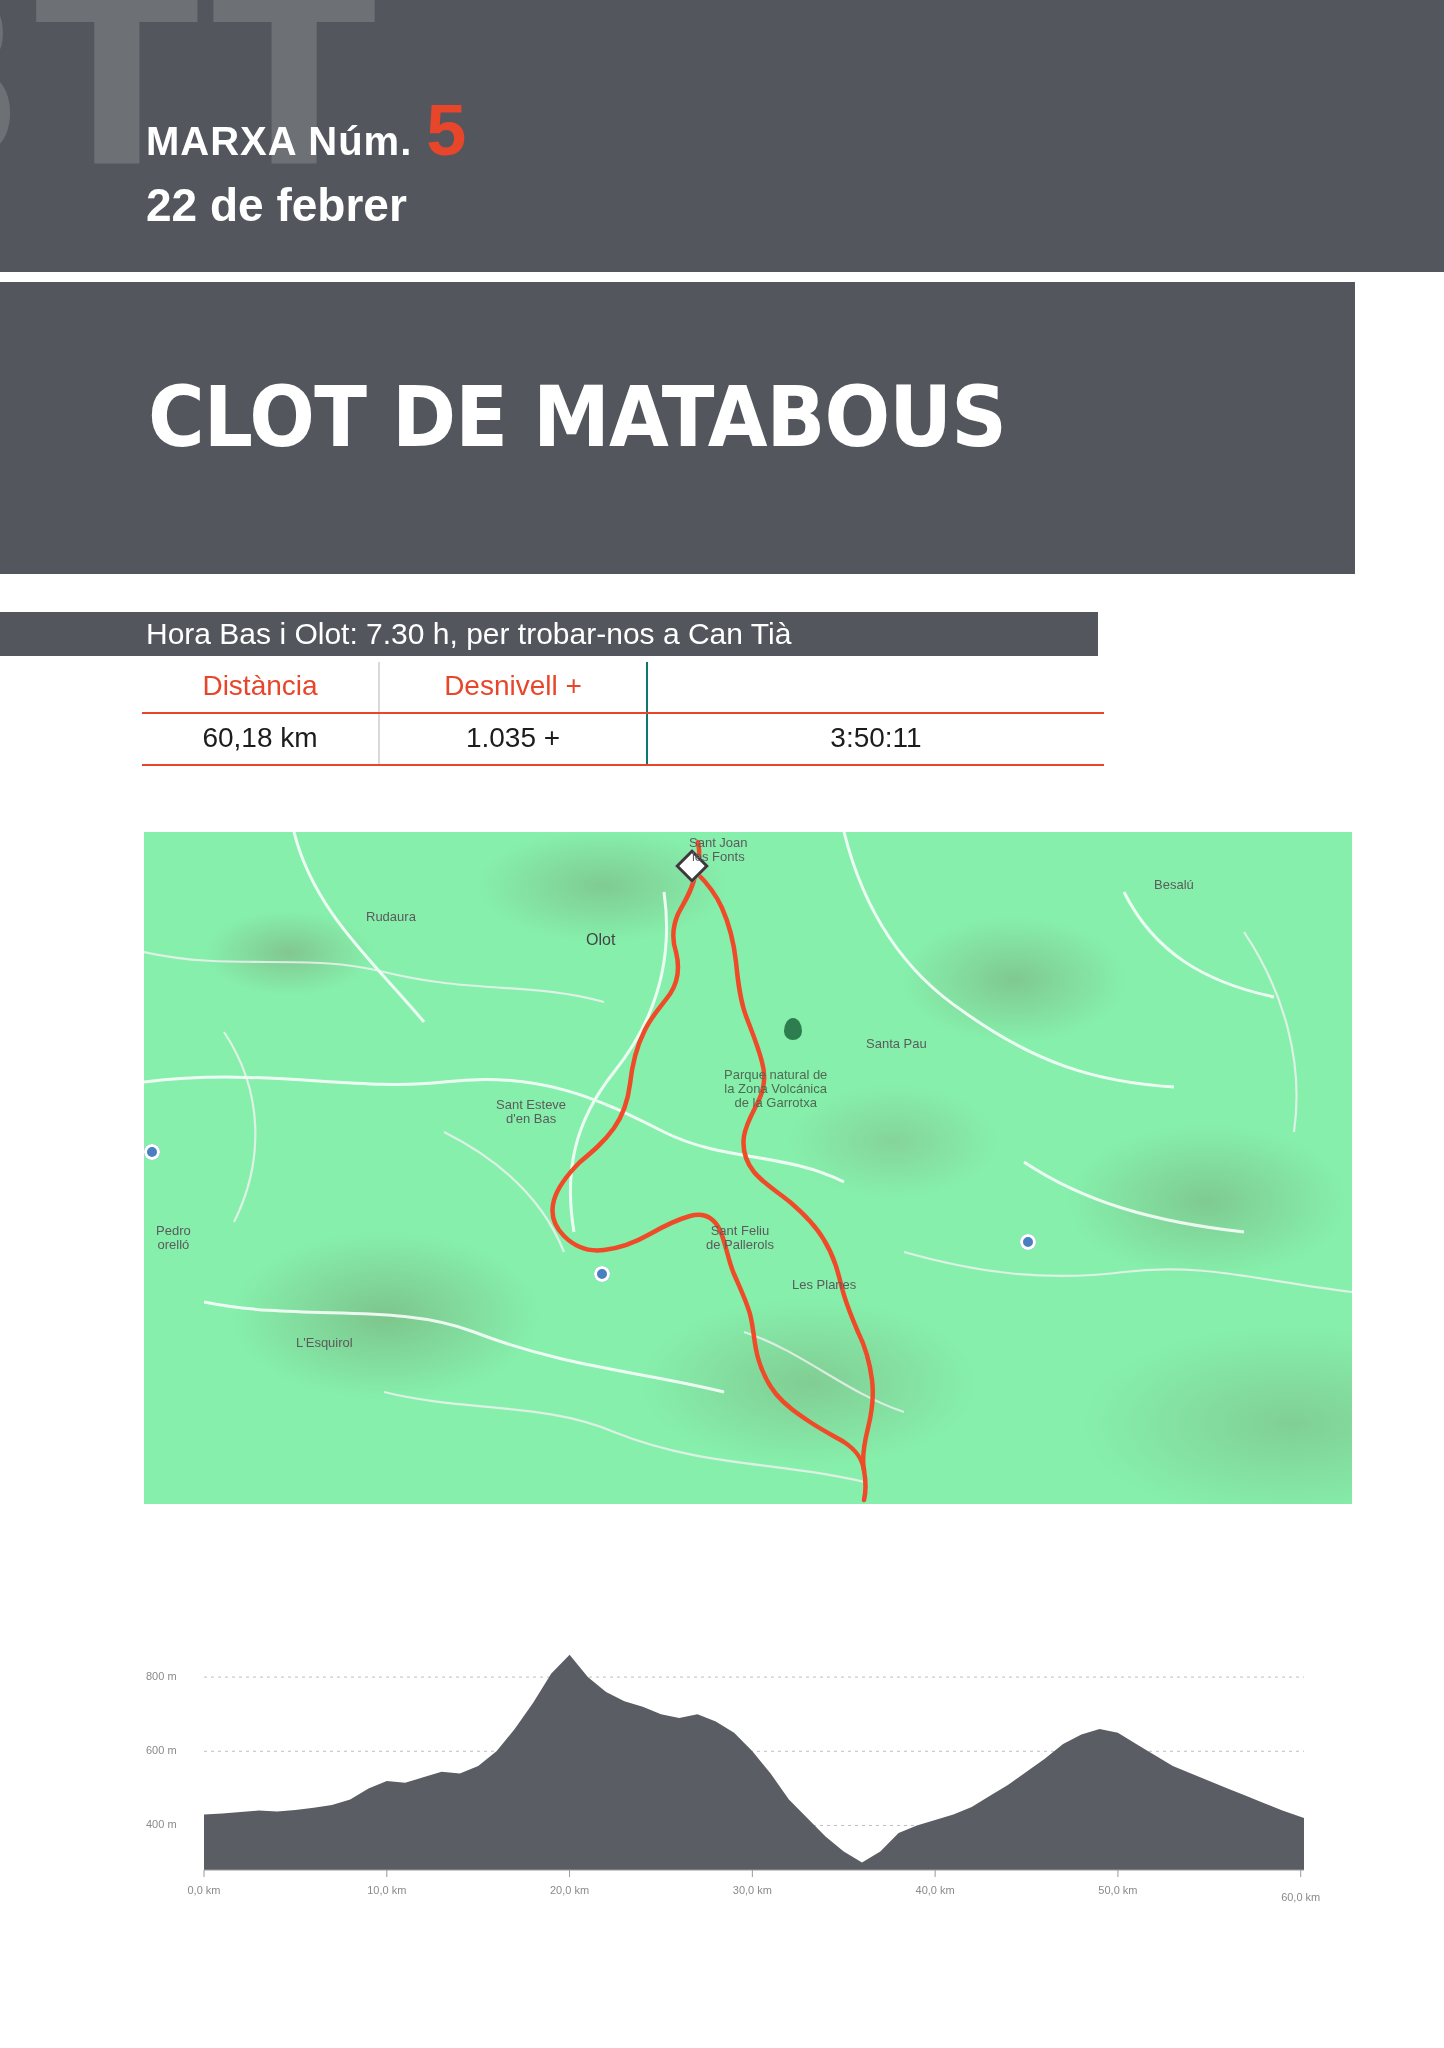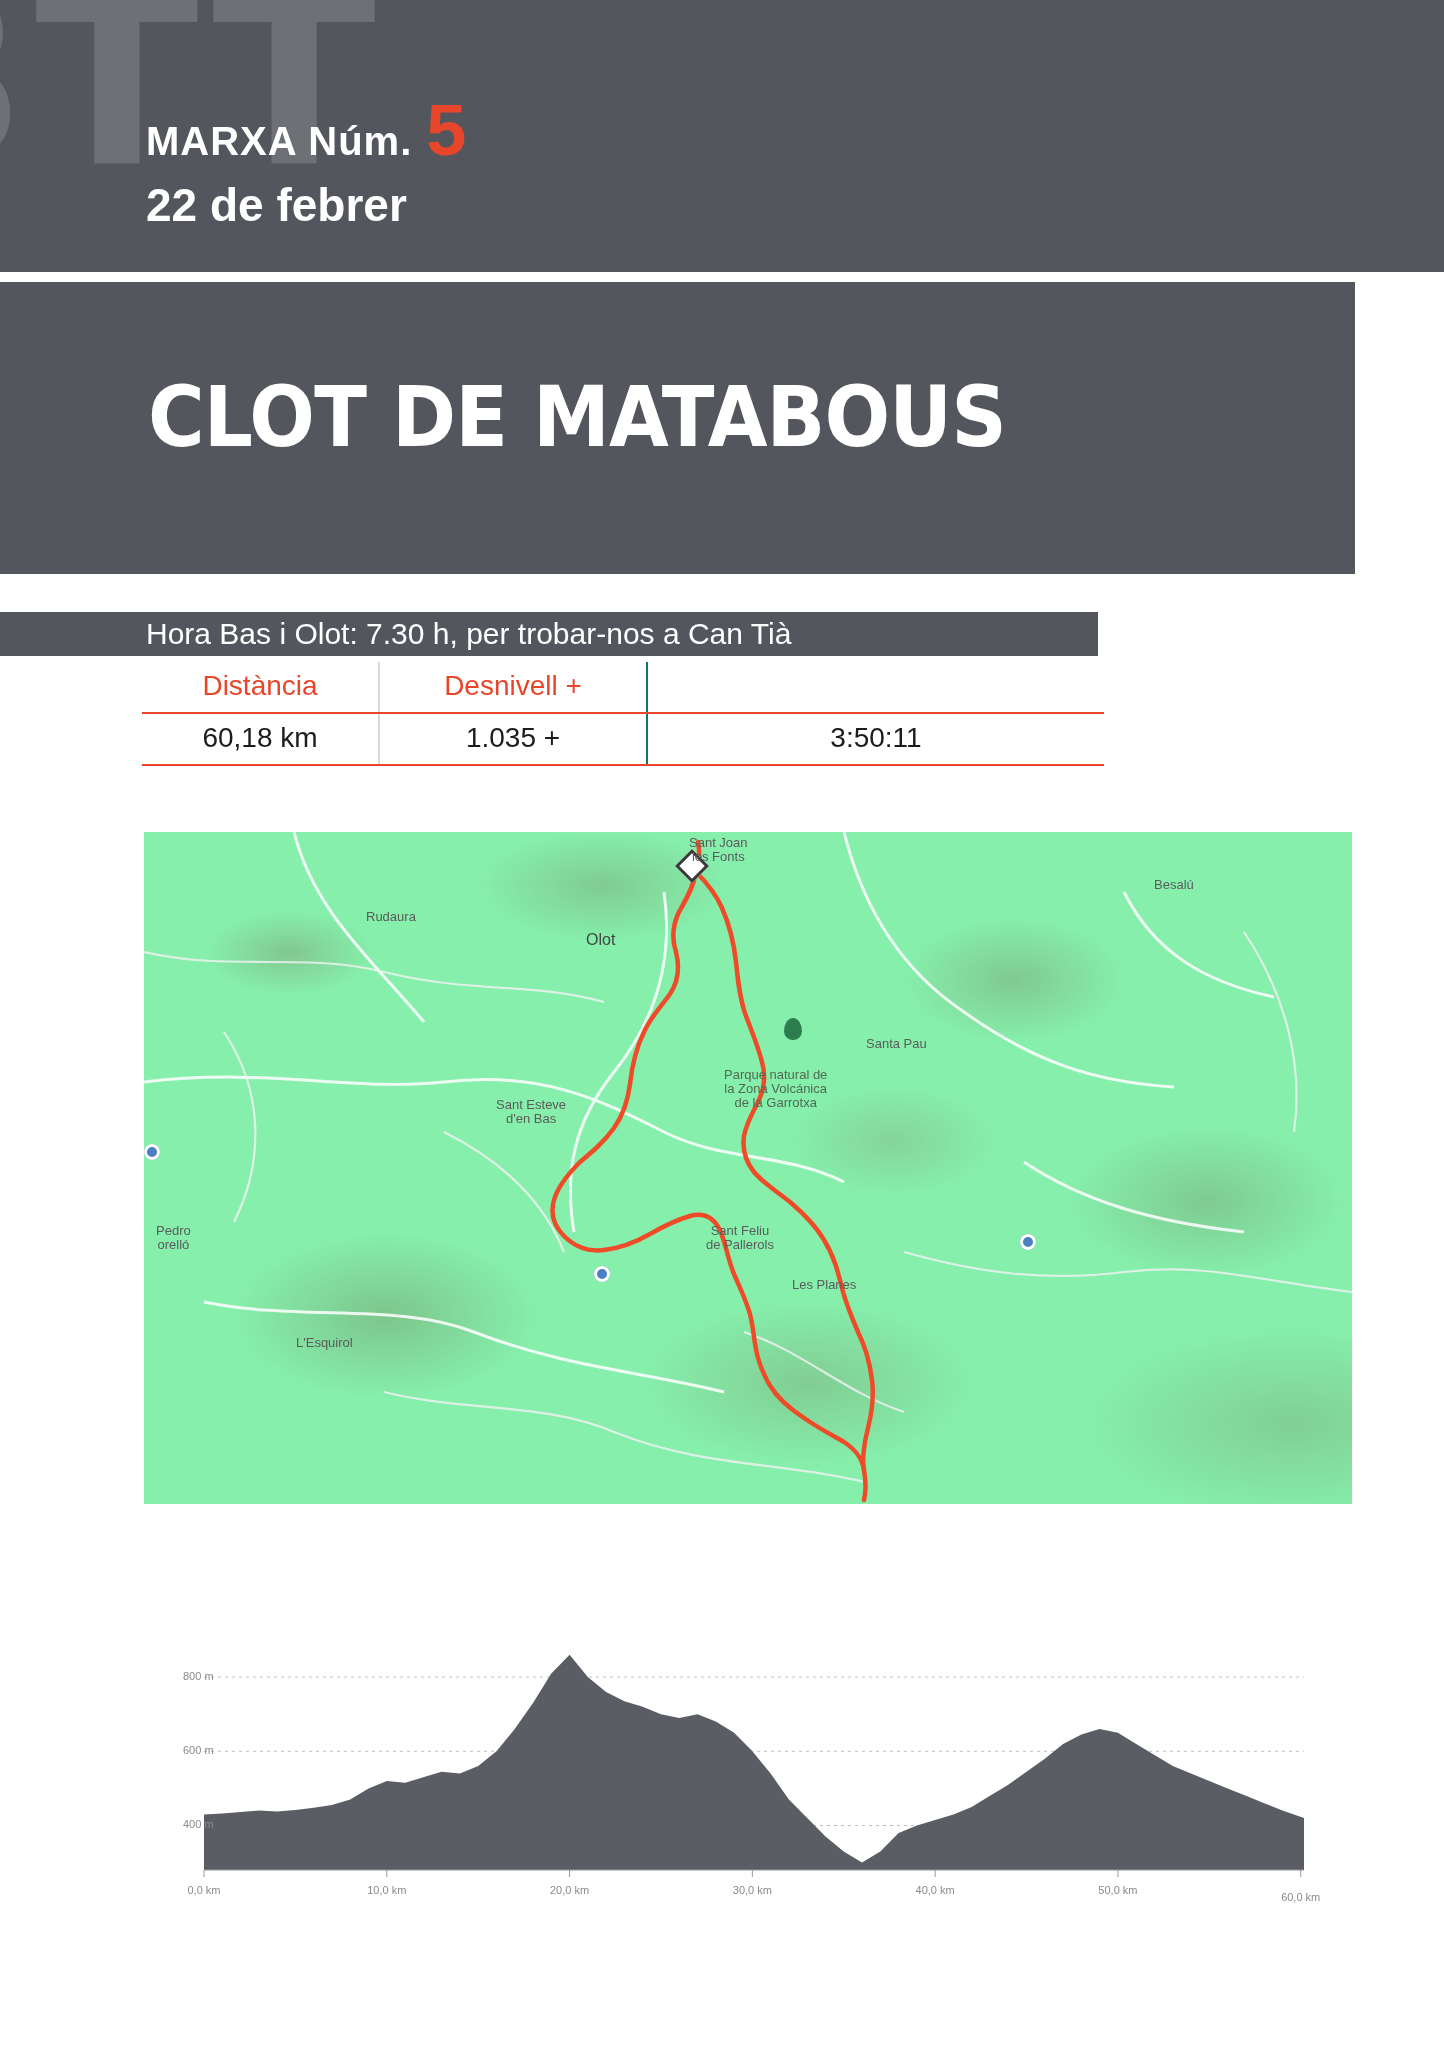--- a/index.html
+++ b/index.html
@@ -209,21 +209,20 @@
     left: 144px;
     top: 1630px;
     width: 1180px;
     height: 300px;
   }
   .profile-axis-label {
     position: absolute;
     font-size: 11px;
     color: #8a8a8a;
     white-space: nowrap;
-    margin-left: 37px;
   }
   .profile-x-label {
     position: absolute;
     font-size: 11px;
     color: #8a8a8a;
     white-space: nowrap;
     transform: translateX(-50%);
     text-align: right;
   }
 </style>

